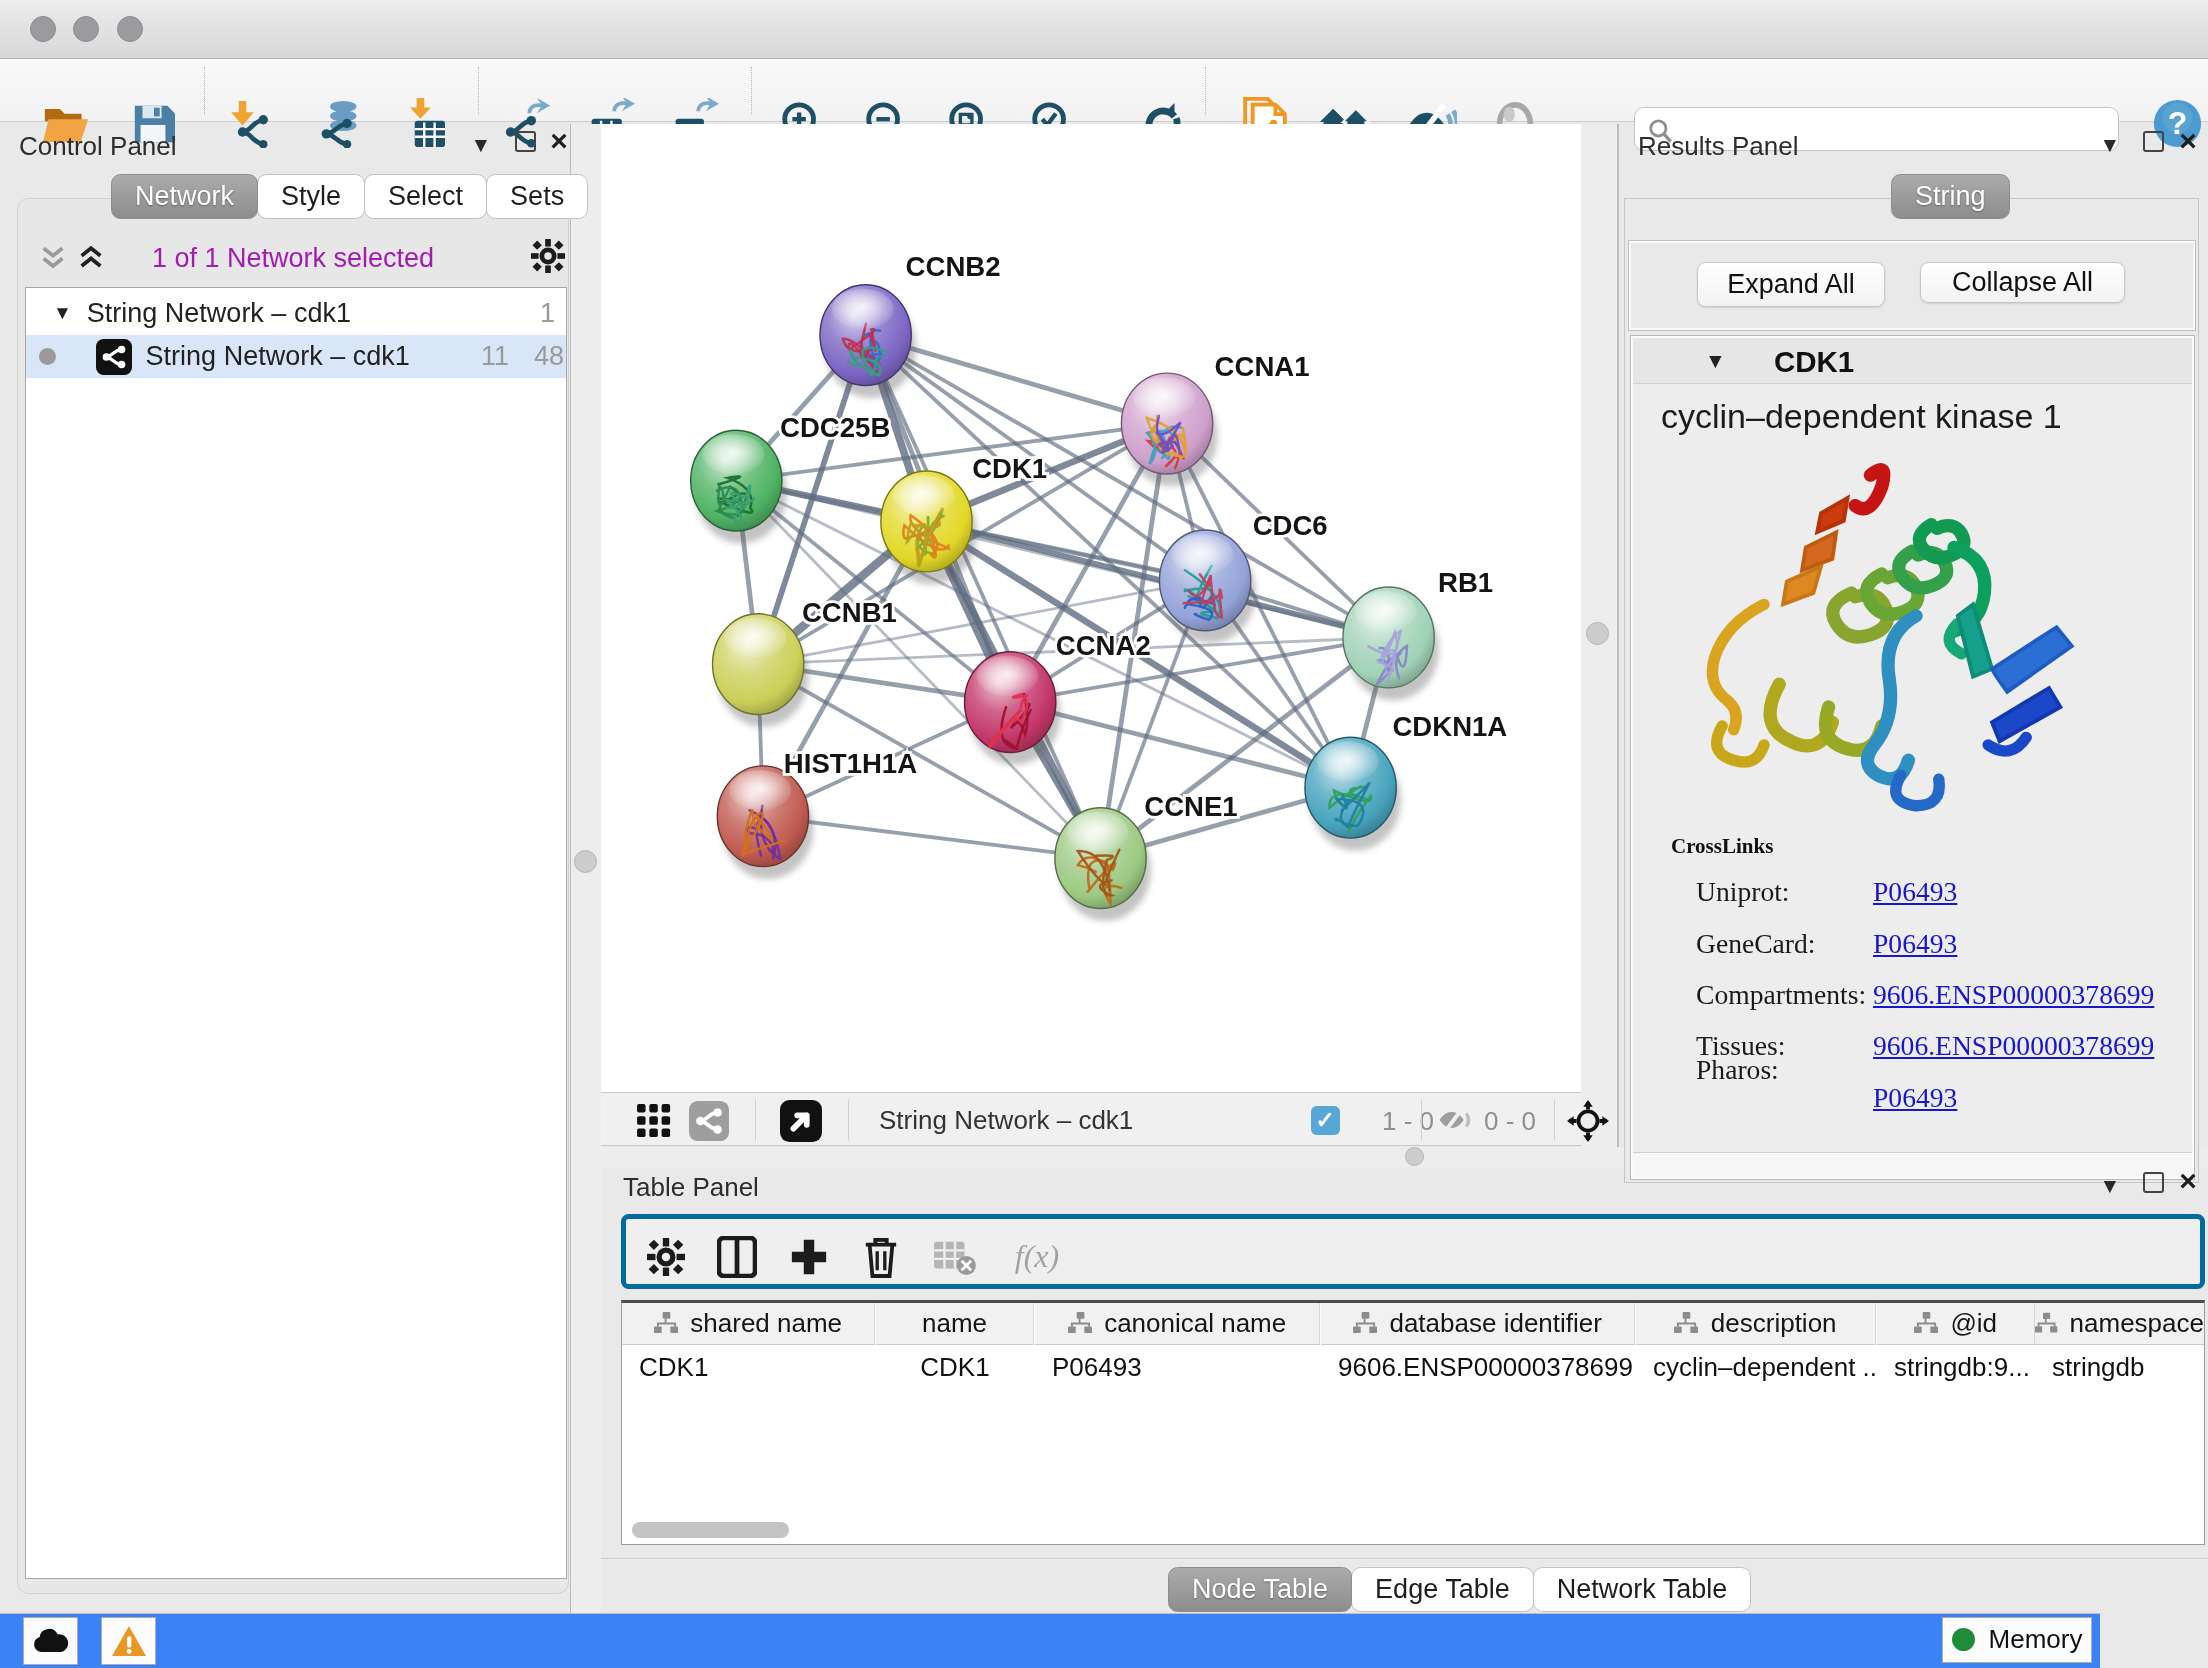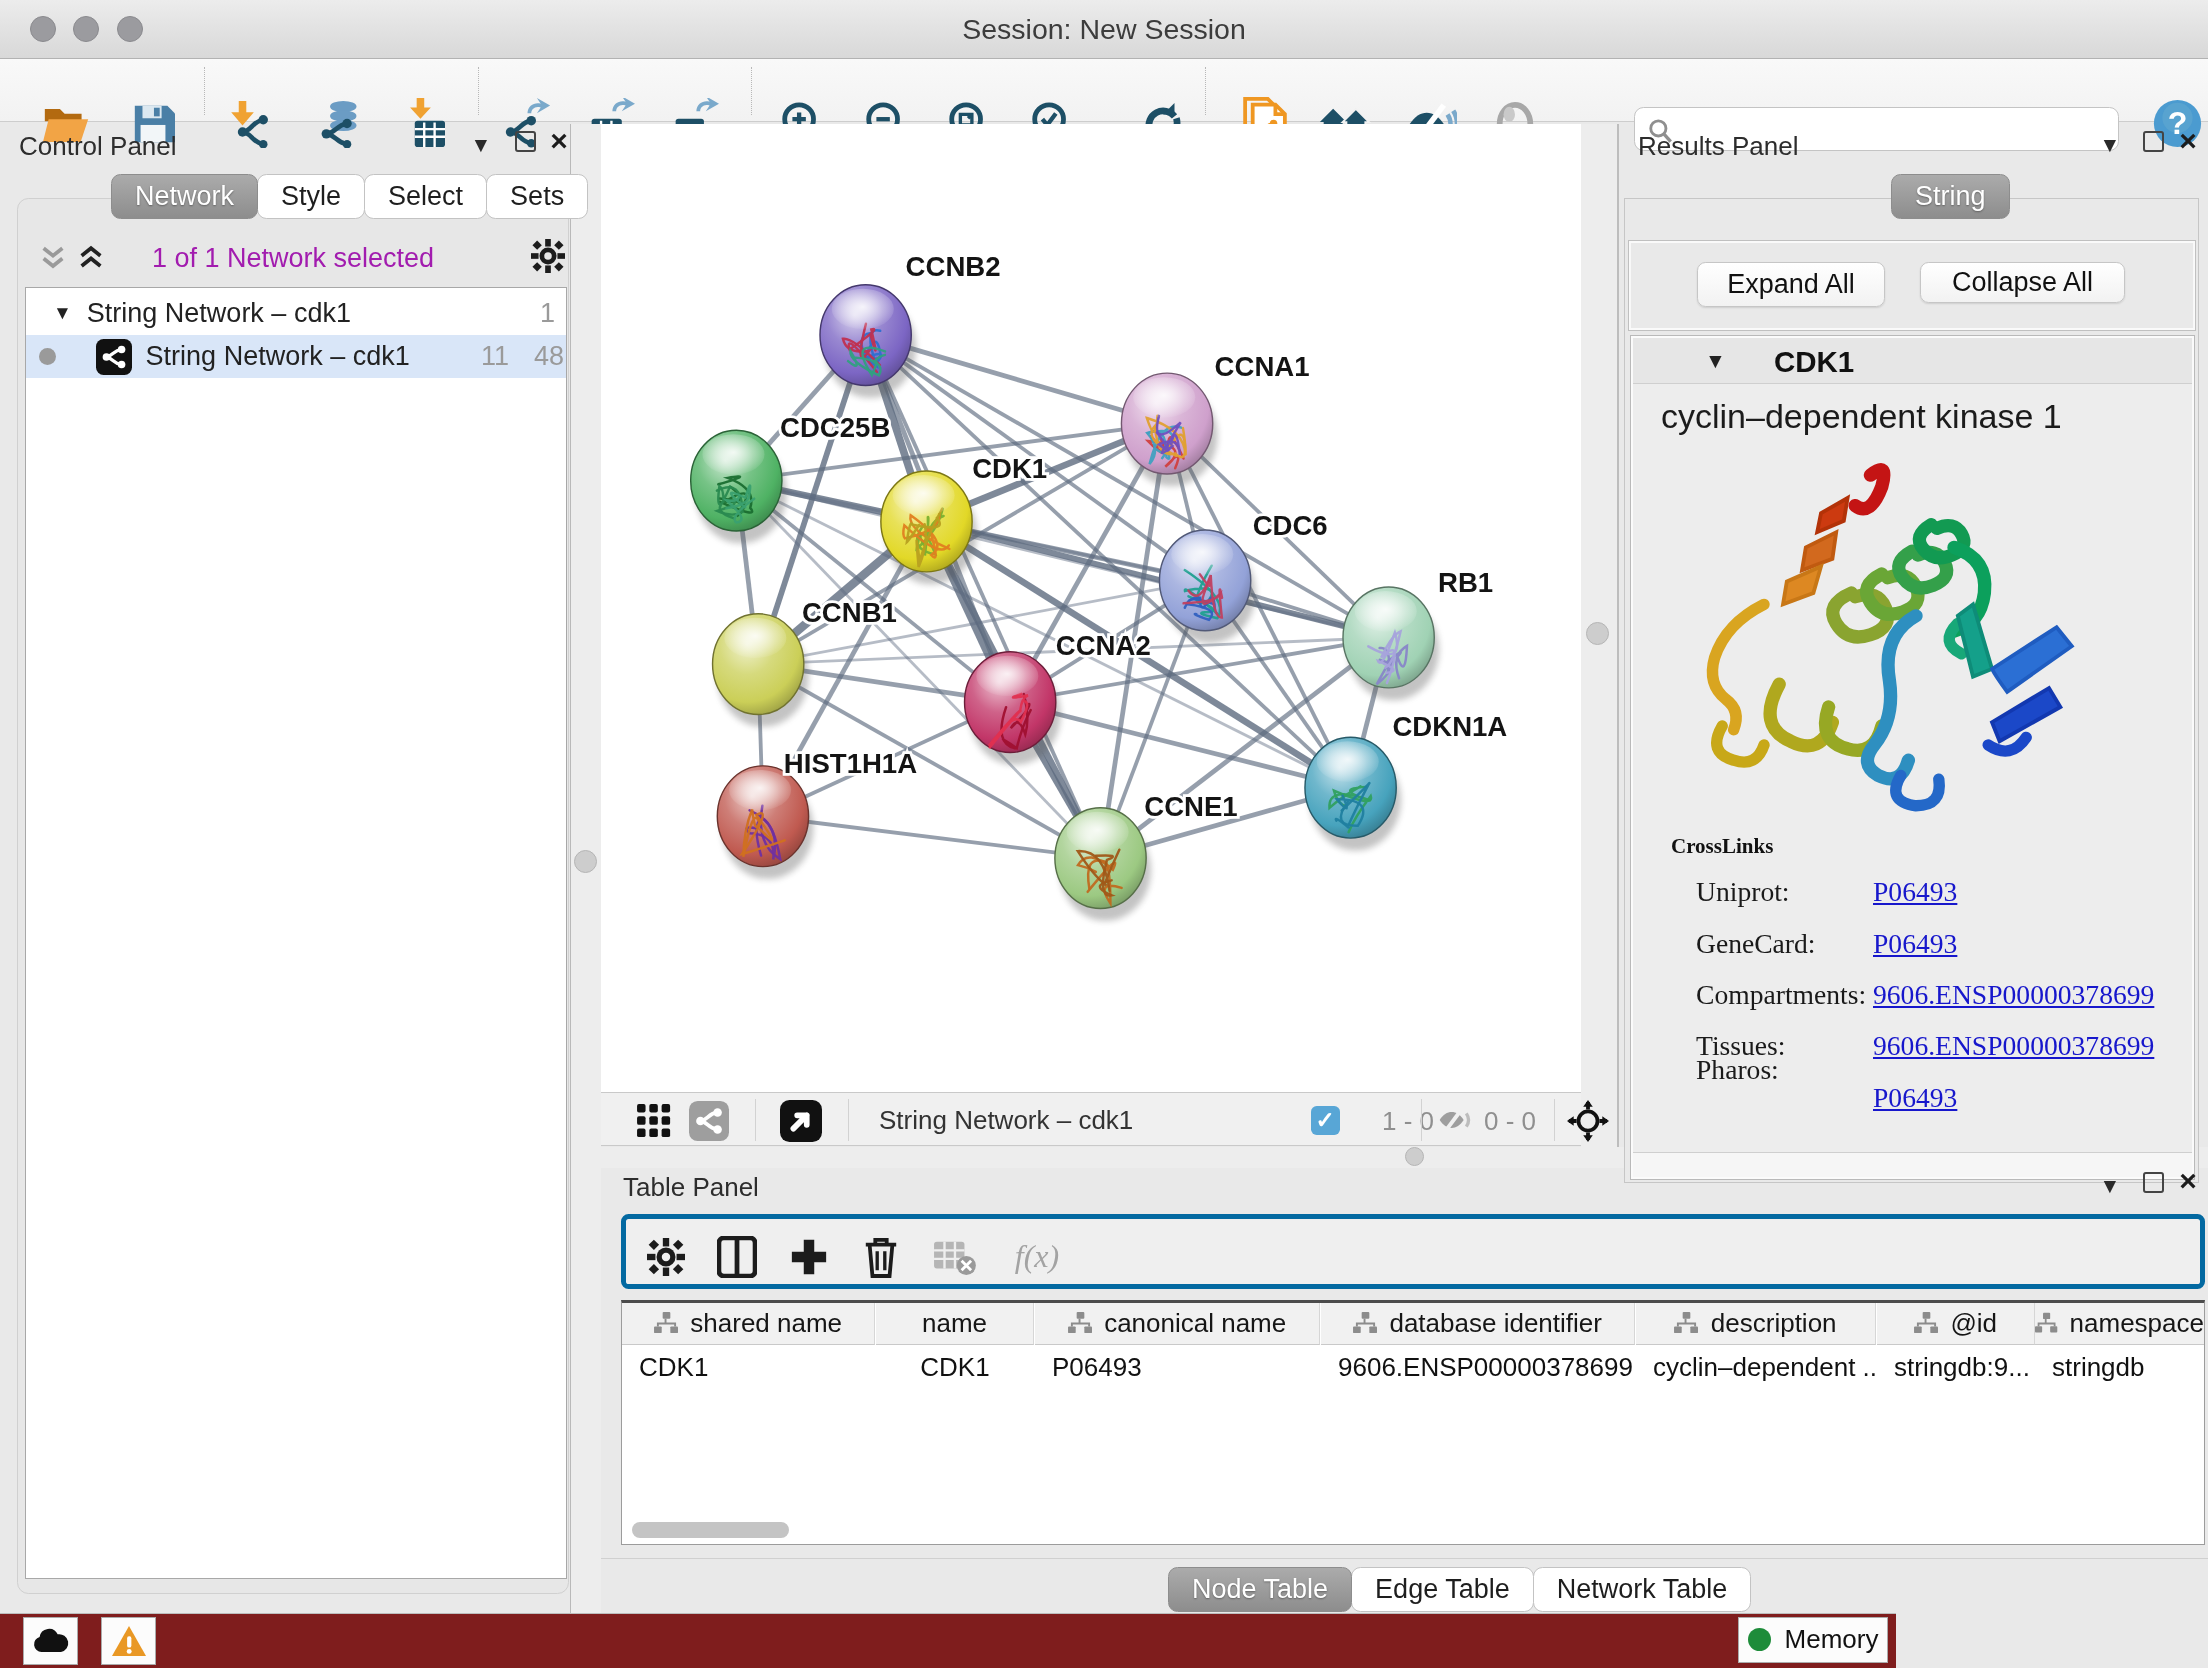--- a/index.html
+++ b/index.html
@@ -98,39 +98,38 @@
     border-bottom:1px solid #c9c9c9; display:flex; align-items:center; justify-content:center;
     gap:11.4px; font-size:26px; color:#161616; overflow:hidden; }
   .td { position:absolute; top:43px; height:42px; display:flex; align-items:center;
     padding-left:17px; font-size:26px; color:#111; white-space:nowrap; overflow:hidden; }
   .hscroll { position:absolute; left:632px; top:1522px; width:157px; height:16px;
     background:#c4c4c4; border-radius:8.6px; }
   .tp-tabs-strip { position:absolute; left:601px; top:1558px; width:1607px; height:57px;
     border-top:1px solid #d0d0d0; }
 
   
-  .statusbar { position:absolute; left:0; top:1613px; width:1896px; height:55px;
-    background:#7f1d1d; border-top:1px solid #bdbdbd; }
+  .statusbar { position:absolute; left:0; top:1613px; width:2100px; height:55px;
+    background:#3b82f6; border-top:1px solid #bdbdbd; }
   .sb-btn { position:absolute; top:2.9px; width:55px; height:48px; background:#fcfcfc;
     border:1.9px solid #ababab; display:flex; align-items:center; justify-content:center; }
   .mem-btn { position:absolute; right:7.6px; top:2.9px; width:150px; height:46px; background:#fcfcfc;
     border:1.9px solid #ababab; display:flex; align-items:center; justify-content:center; gap:13.3px;
     font-size:26px; color:#111; }
   .mem-dot { width:23px; height:23px; border-radius:50%; background:#1e8c3a; }
 
   .caret { font-size:21px; color:#2a2a2a; }
 </style>
 </head>
 <body>
 
 <div class="titlebar">
   <span class="traffic" style="left:29.5px"></span>
   <span class="traffic" style="left:73px"></span>
   <span class="traffic" style="left:117px"></span>
-  <div class="win-title">Session: New Session</div>
 </div>
 
 <div class="toolbar">
   <span class="tbtn" style="left:40px">
     <svg width="49" height="42" viewBox="0 0 52 44">
         <path d="M3 6 h16 l5 5 h18 v8 H3z" fill="#b36a10"></path>
         <path d="M7 17 h42 l-8 24 H1z" fill="#f2a445"></path>
       </svg>
   </span>
   <span class="tbtn" style="left:126px">

